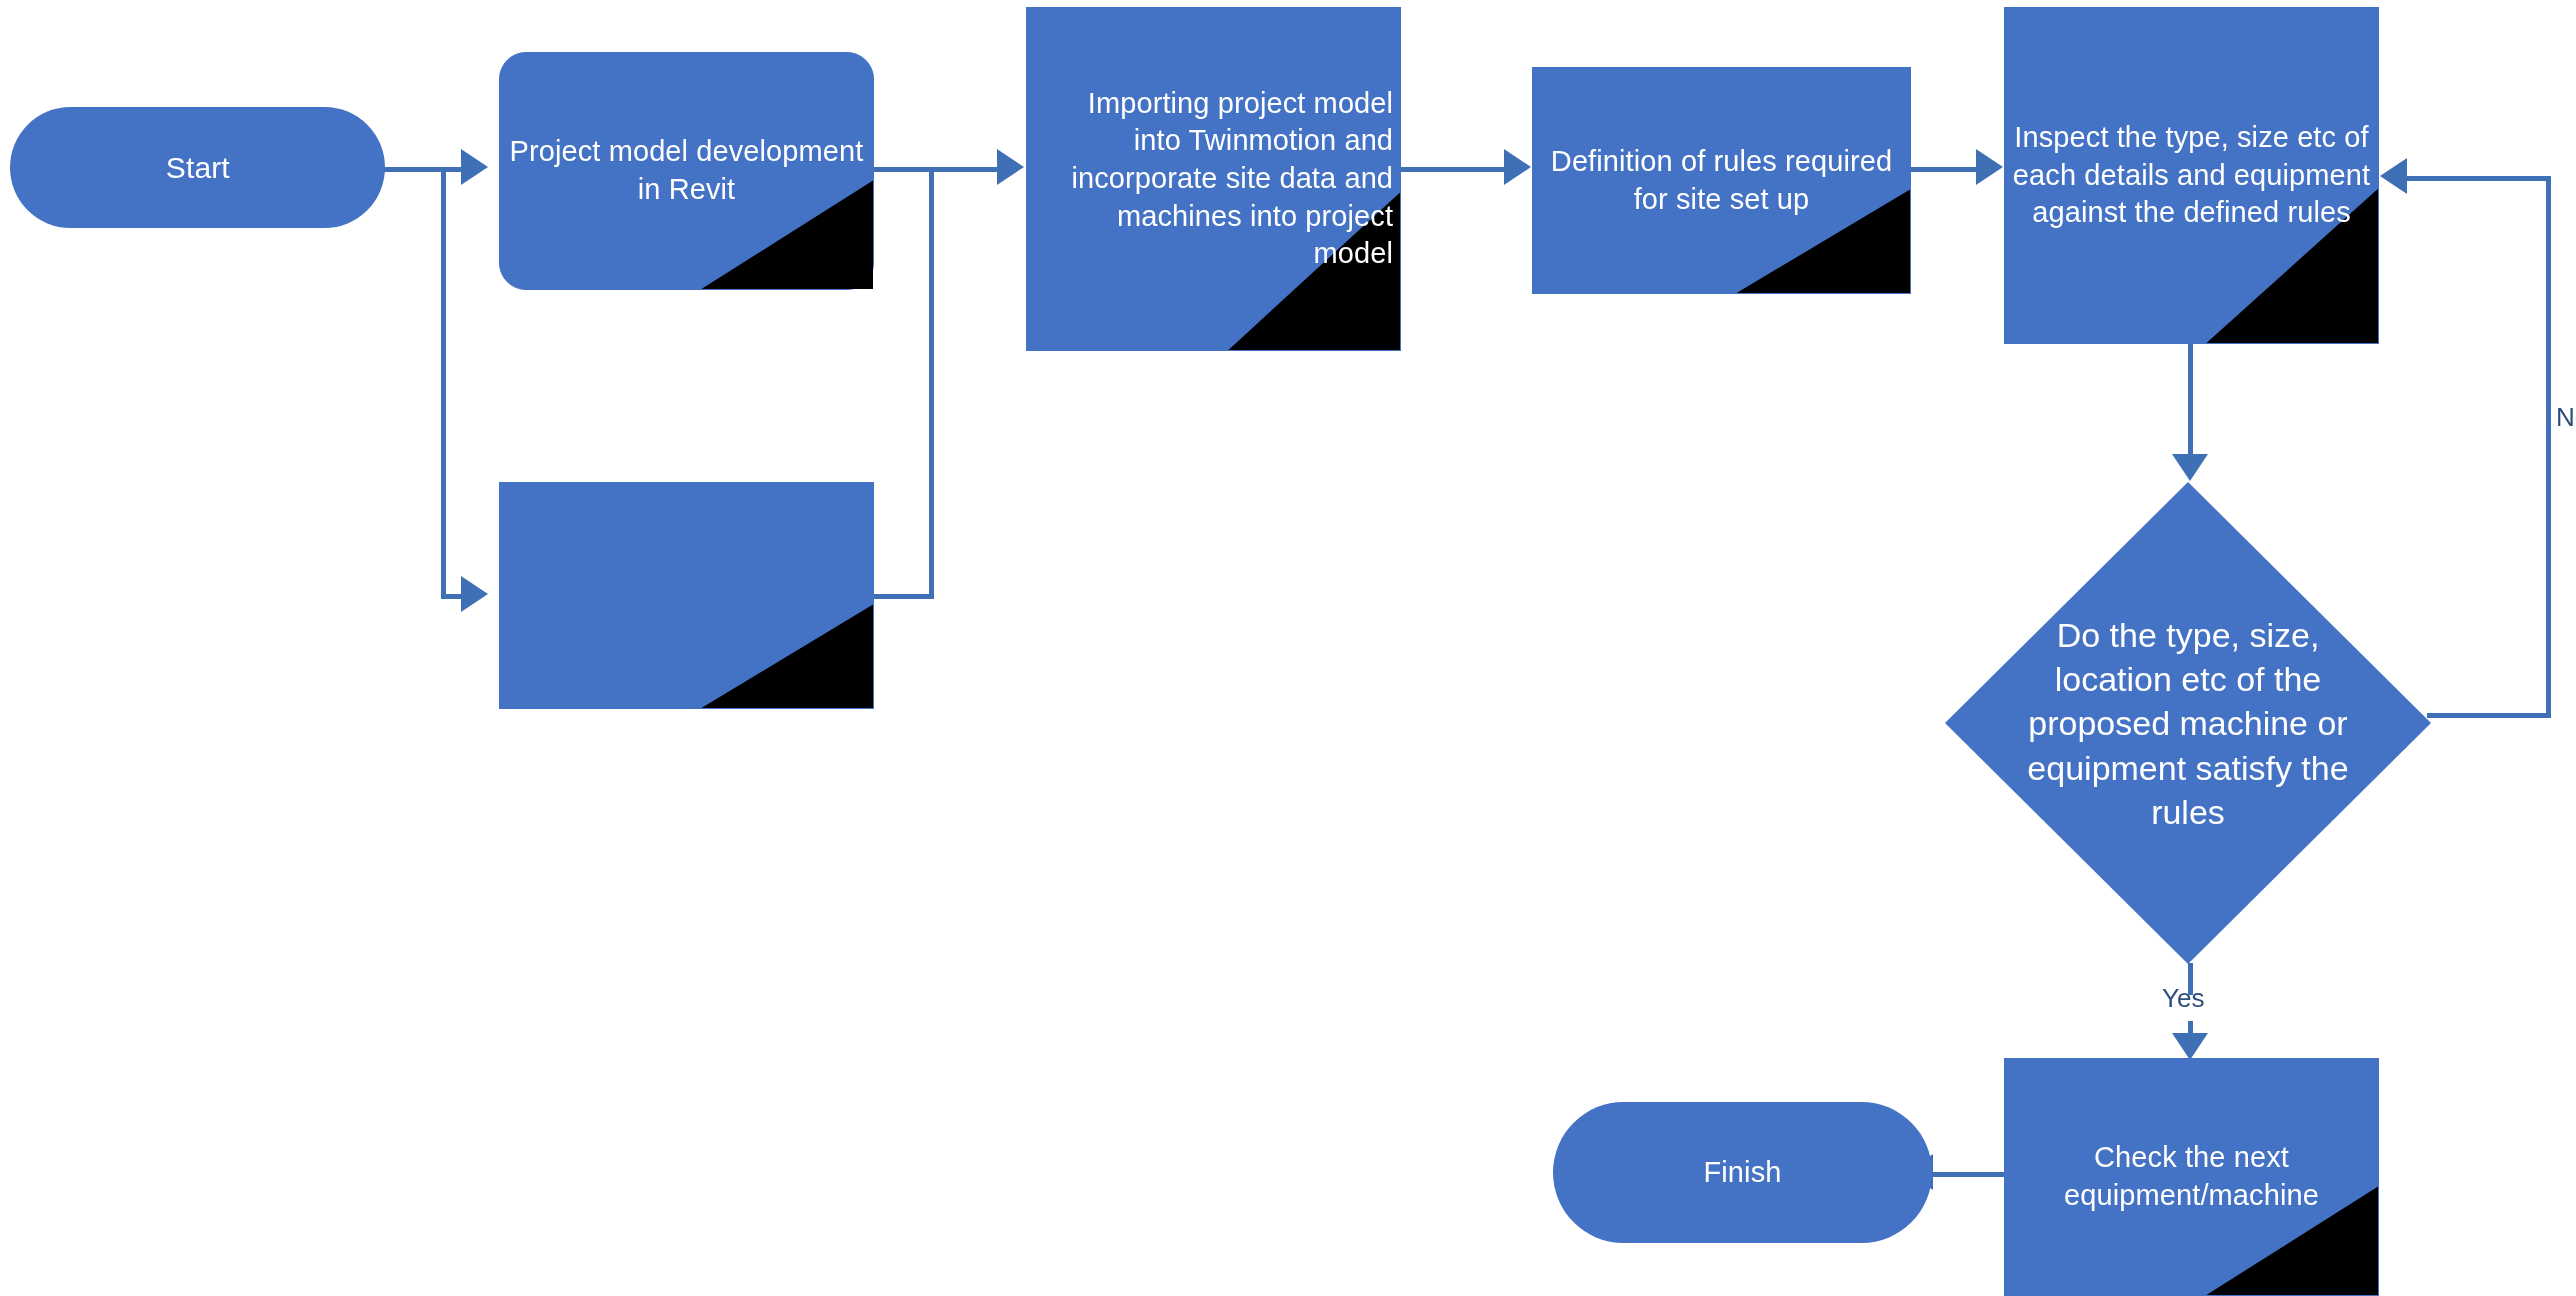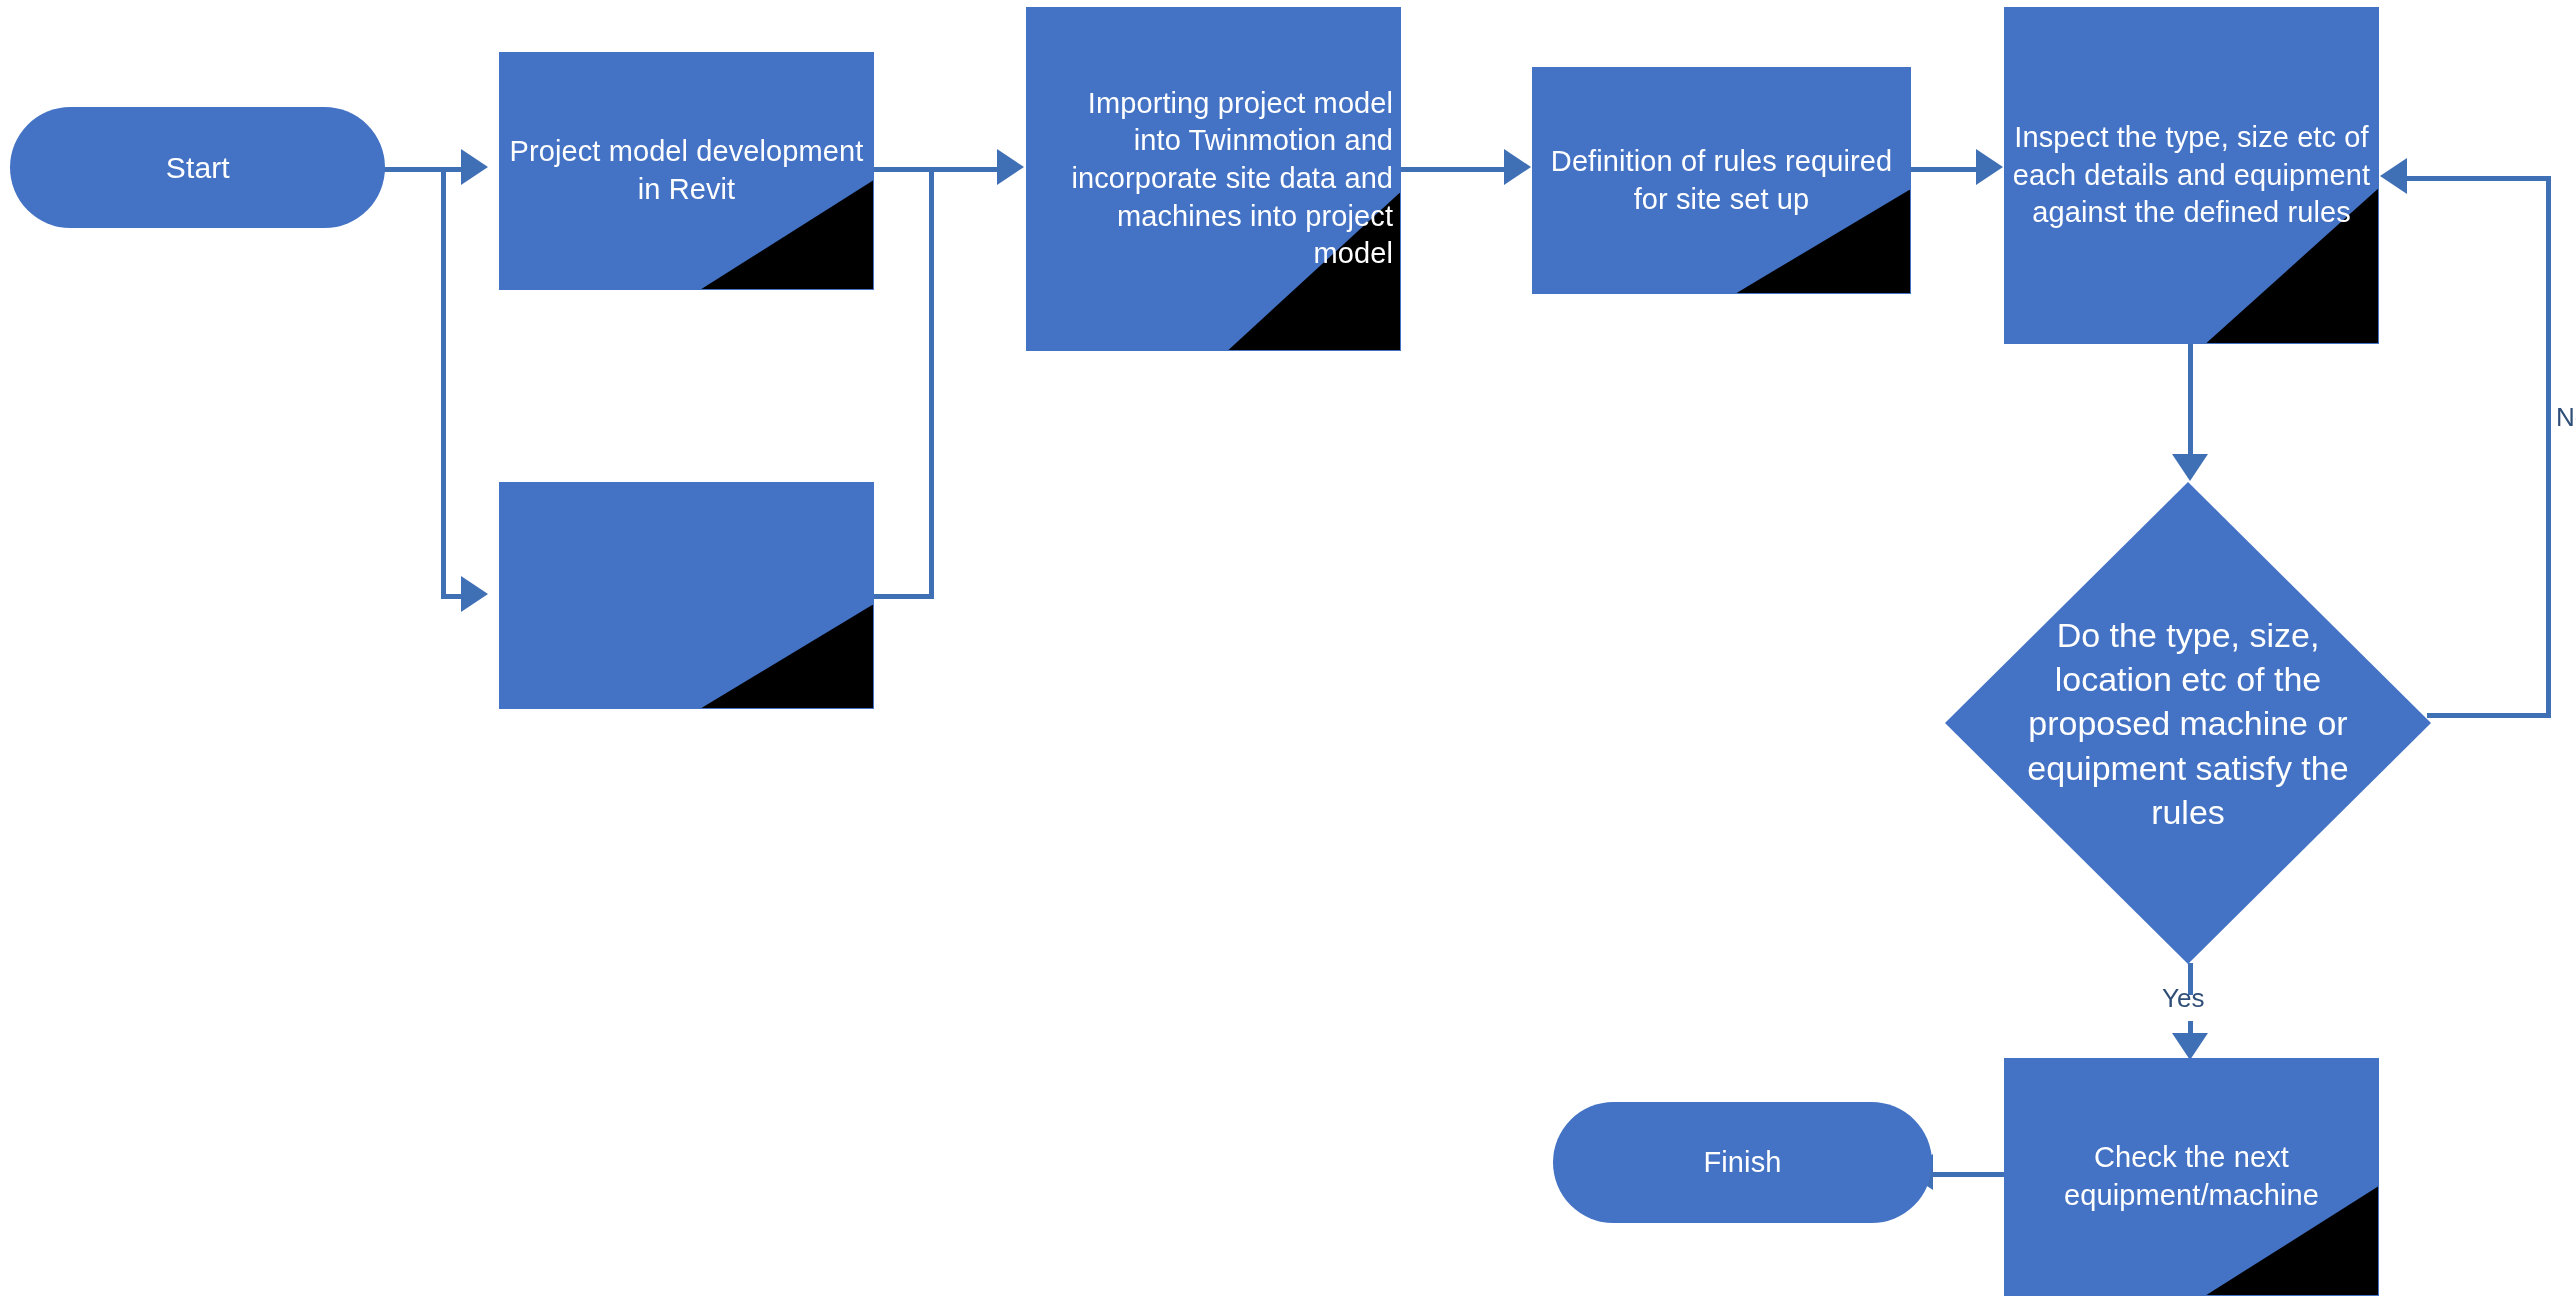--- a/index.html
+++ b/index.html
@@ -143,21 +143,21 @@
   <div class="hline" style="left:1928px; top:1172px; width:77px;"></div>
   <div class="arrow arrow-l" style="left:1906px; top:1154px;"></div>
 
   <div class="edgelabel" style="left:2556px; top:402px;">No</div>
   <div class="edgelabel" style="left:2162px; top:983px;">Yes</div>
 
   <div class="node term" style="left:10.3px; top:107px; width:375px; height:121px; font-size:30px;">
     <span class="lbl">Start</span>
   </div>
 
-  <div class="node proc" style="left:499px; top:52px; width:375px; height:238px; font-size:29px;">
+  <div class="node proc" style="left:499px; top:52px; width:375px; height:238px; font-size:29px;border-radius:27px;">
     <span class="fold"></span>
     <span class="lbl">Project model development in Revit</span>
   </div>
 
   <div class="node proc" style="left:499px; top:482px; width:375px; height:227px; font-size:29px;">
     <span class="fold"></span>
   </div>
 
   <div class="node proc" style="left:1026px; top:6.9px; width:375px; height:344px; font-size:29px;text-align:right;">
     <span class="fold"></span>
@@ -177,18 +177,18 @@
   <div class="diamond" style="left:1945px; top:482px; width:486px; height:482px;">
     <span class="dshape"></span>
     <span class="lbl" style="font-size:34px;">Do the type, size, location etc of the proposed machine or equipment satisfy the rules</span>
   </div>
 
   <div class="node proc" style="left:2004px; top:1058px; width:375px; height:238px; font-size:29px;">
     <span class="fold"></span>
     <span class="lbl">Check the next equipment/machine</span>
   </div>
 
-  <div class="node term" style="left:1553px; top:1102px; width:379px; height:121px; font-size:29px;">
+  <div class="node term" style="left:1553px; top:1102px; width:379px; height:141px; font-size:29px;">
     <span class="lbl">Finish</span>
   </div>
 
 </div>
 
 
 </body></html>

